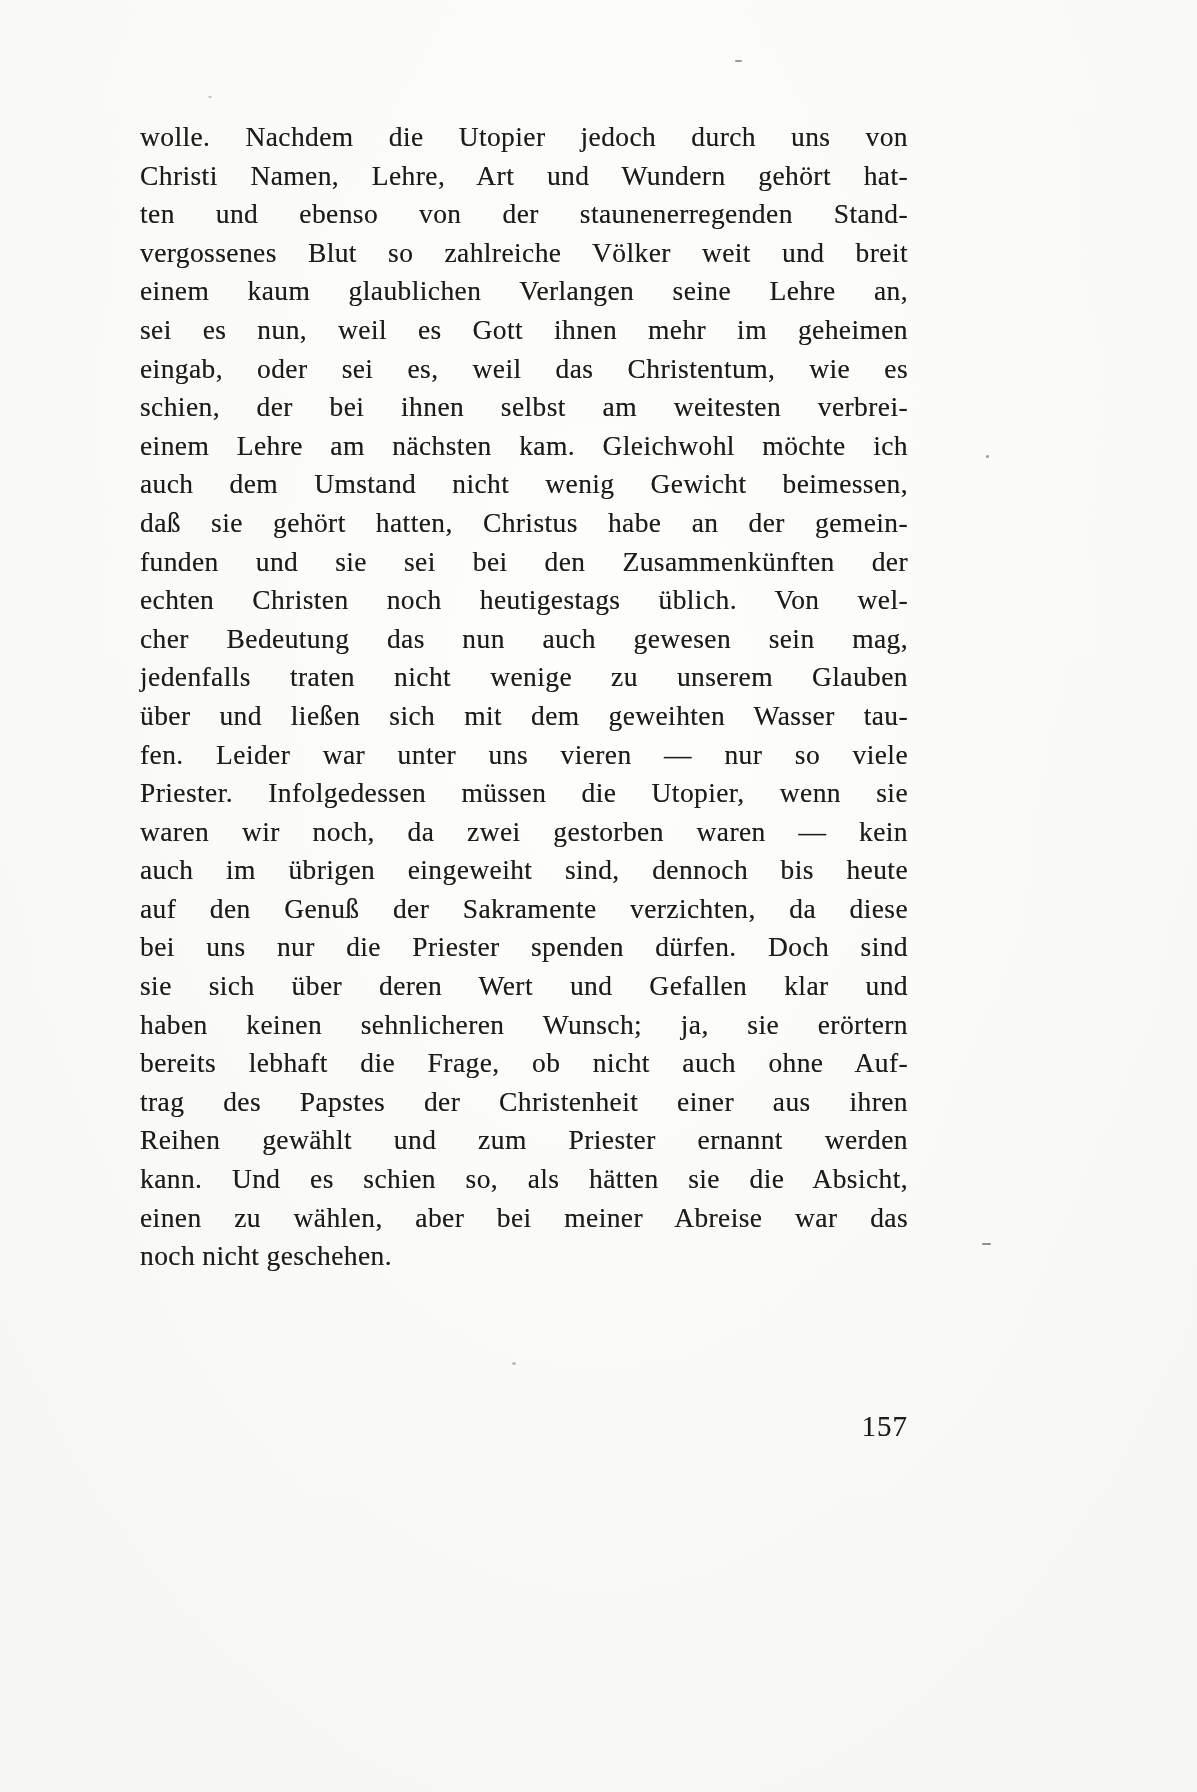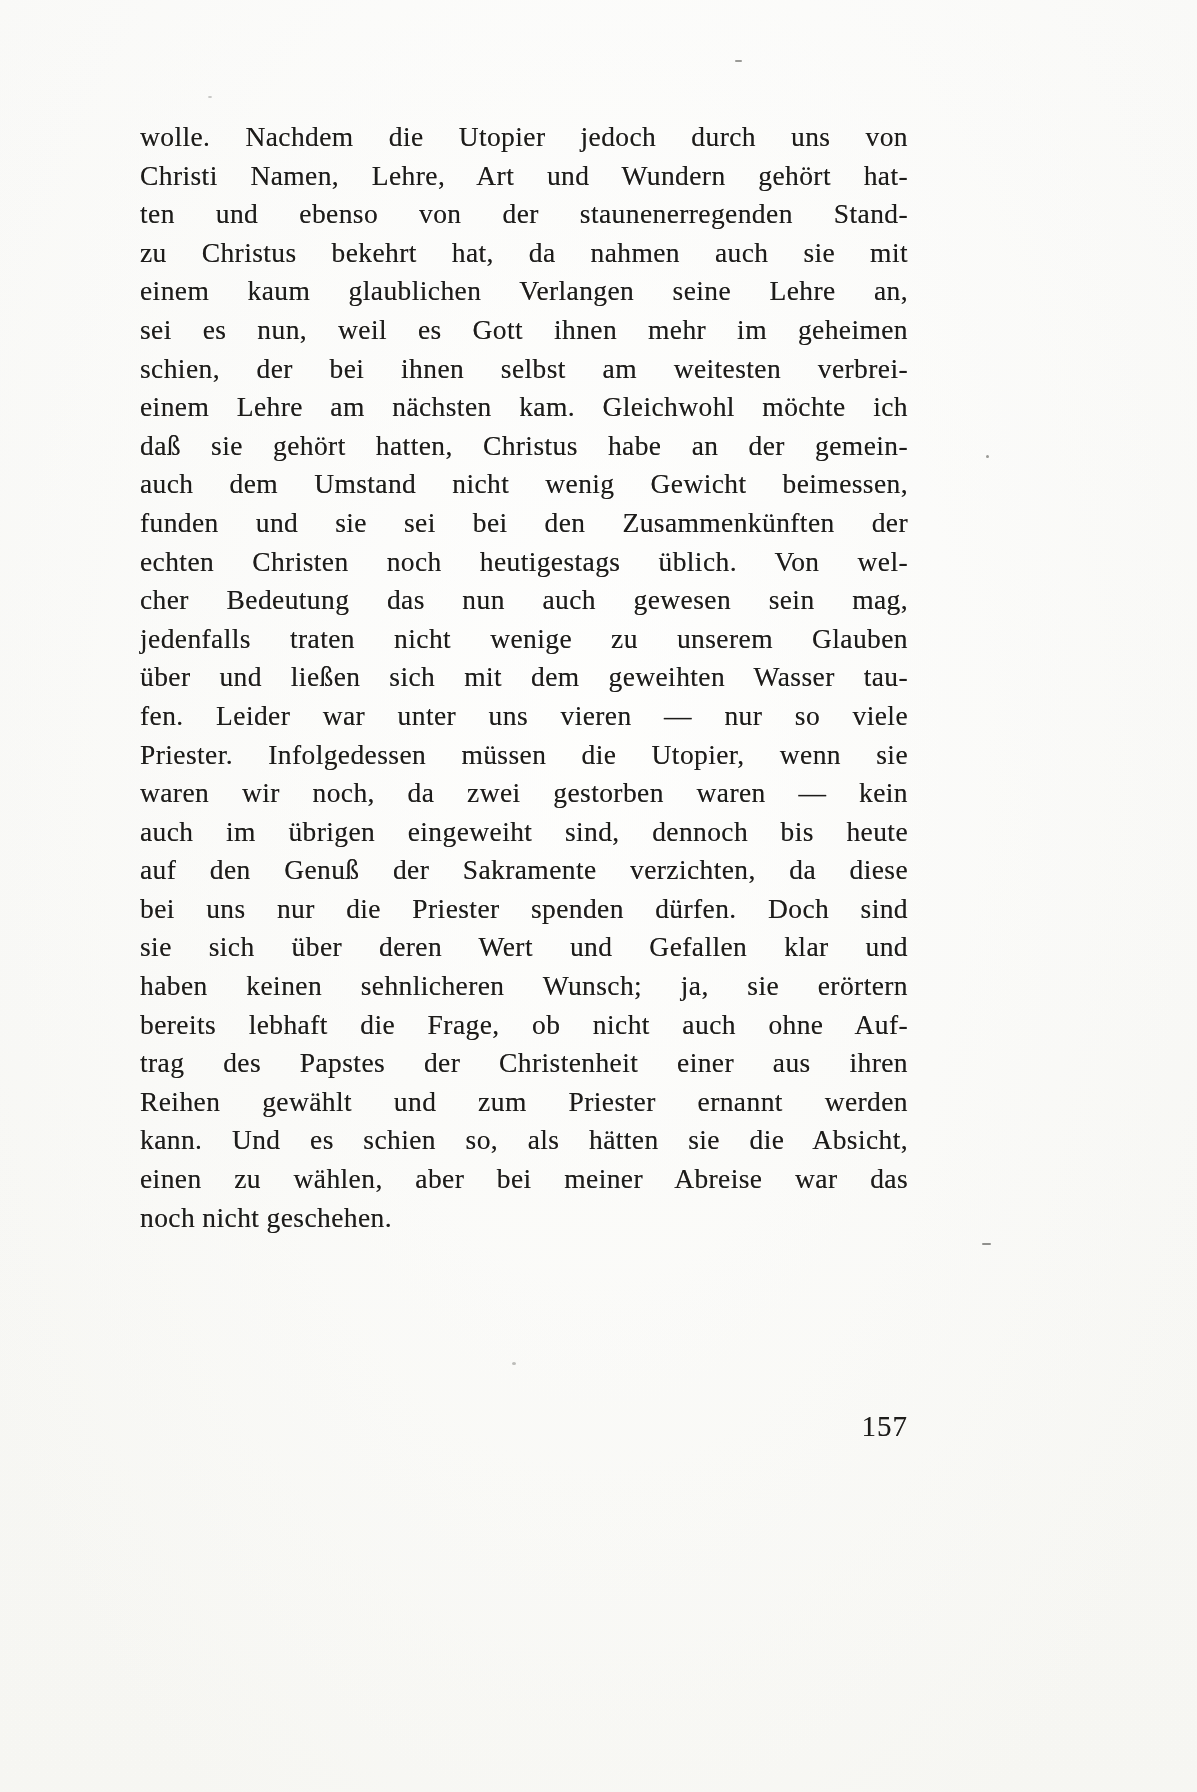--- a/index.html
+++ b/index.html
@@ -70,27 +70,28 @@
   .speck.s5 { left: 208px; top: 96px;  width: 4px; height: 2px; opacity: 0.3; }
 </style>
 </head>
 <body>
 
 <div class="page">
   <div class="text-block" id="text-lines">
       <div class="line">wolle. Nachdem die Utopier jedoch durch uns von</div>
       <div class="line">Christi Namen, Lehre, Art und Wundern gehört hat-</div>
       <div class="line">ten und ebenso von der staunenerregenden Stand-</div>
-      <div class="line">zu Christus bekehrt hat, da nahmen auch sie mit</div>
+      <div class="line">vergossenes Blut so zahlreiche Völker weit und breit</div>
       <div class="line">einem kaum glaublichen Verlangen seine Lehre an,</div>
       <div class="line">sei es nun, weil es Gott ihnen mehr im geheimen</div>
+      <div class="line">eingab, oder sei es, weil das Christentum, wie es</div>
       <div class="line">schien, der bei ihnen selbst am weitesten verbrei-</div>
       <div class="line">einem Lehre am nächsten kam. Gleichwohl möchte ich</div>
+      <div class="line">auch dem Umstand nicht wenig Gewicht beimessen,</div>
       <div class="line">daß sie gehört hatten, Christus habe an der gemein-</div>
-      <div class="line">auch dem Umstand nicht wenig Gewicht beimessen,</div>
       <div class="line">funden und sie sei bei den Zusammenkünften der</div>
       <div class="line">echten Christen noch heutigestags üblich. Von wel-</div>
       <div class="line">cher Bedeutung das nun auch gewesen sein mag,</div>
       <div class="line">jedenfalls traten nicht wenige zu unserem Glauben</div>
       <div class="line">über und ließen sich mit dem geweihten Wasser tau-</div>
       <div class="line">fen. Leider war unter uns vieren — nur so viele</div>
       <div class="line">Priester. Infolgedessen müssen die Utopier, wenn sie</div>
       <div class="line">waren wir noch, da zwei gestorben waren — kein</div>
       <div class="line">auch im übrigen eingeweiht sind, dennoch bis heute</div>
       <div class="line">auf den Genuß der Sakramente verzichten, da diese</div>

